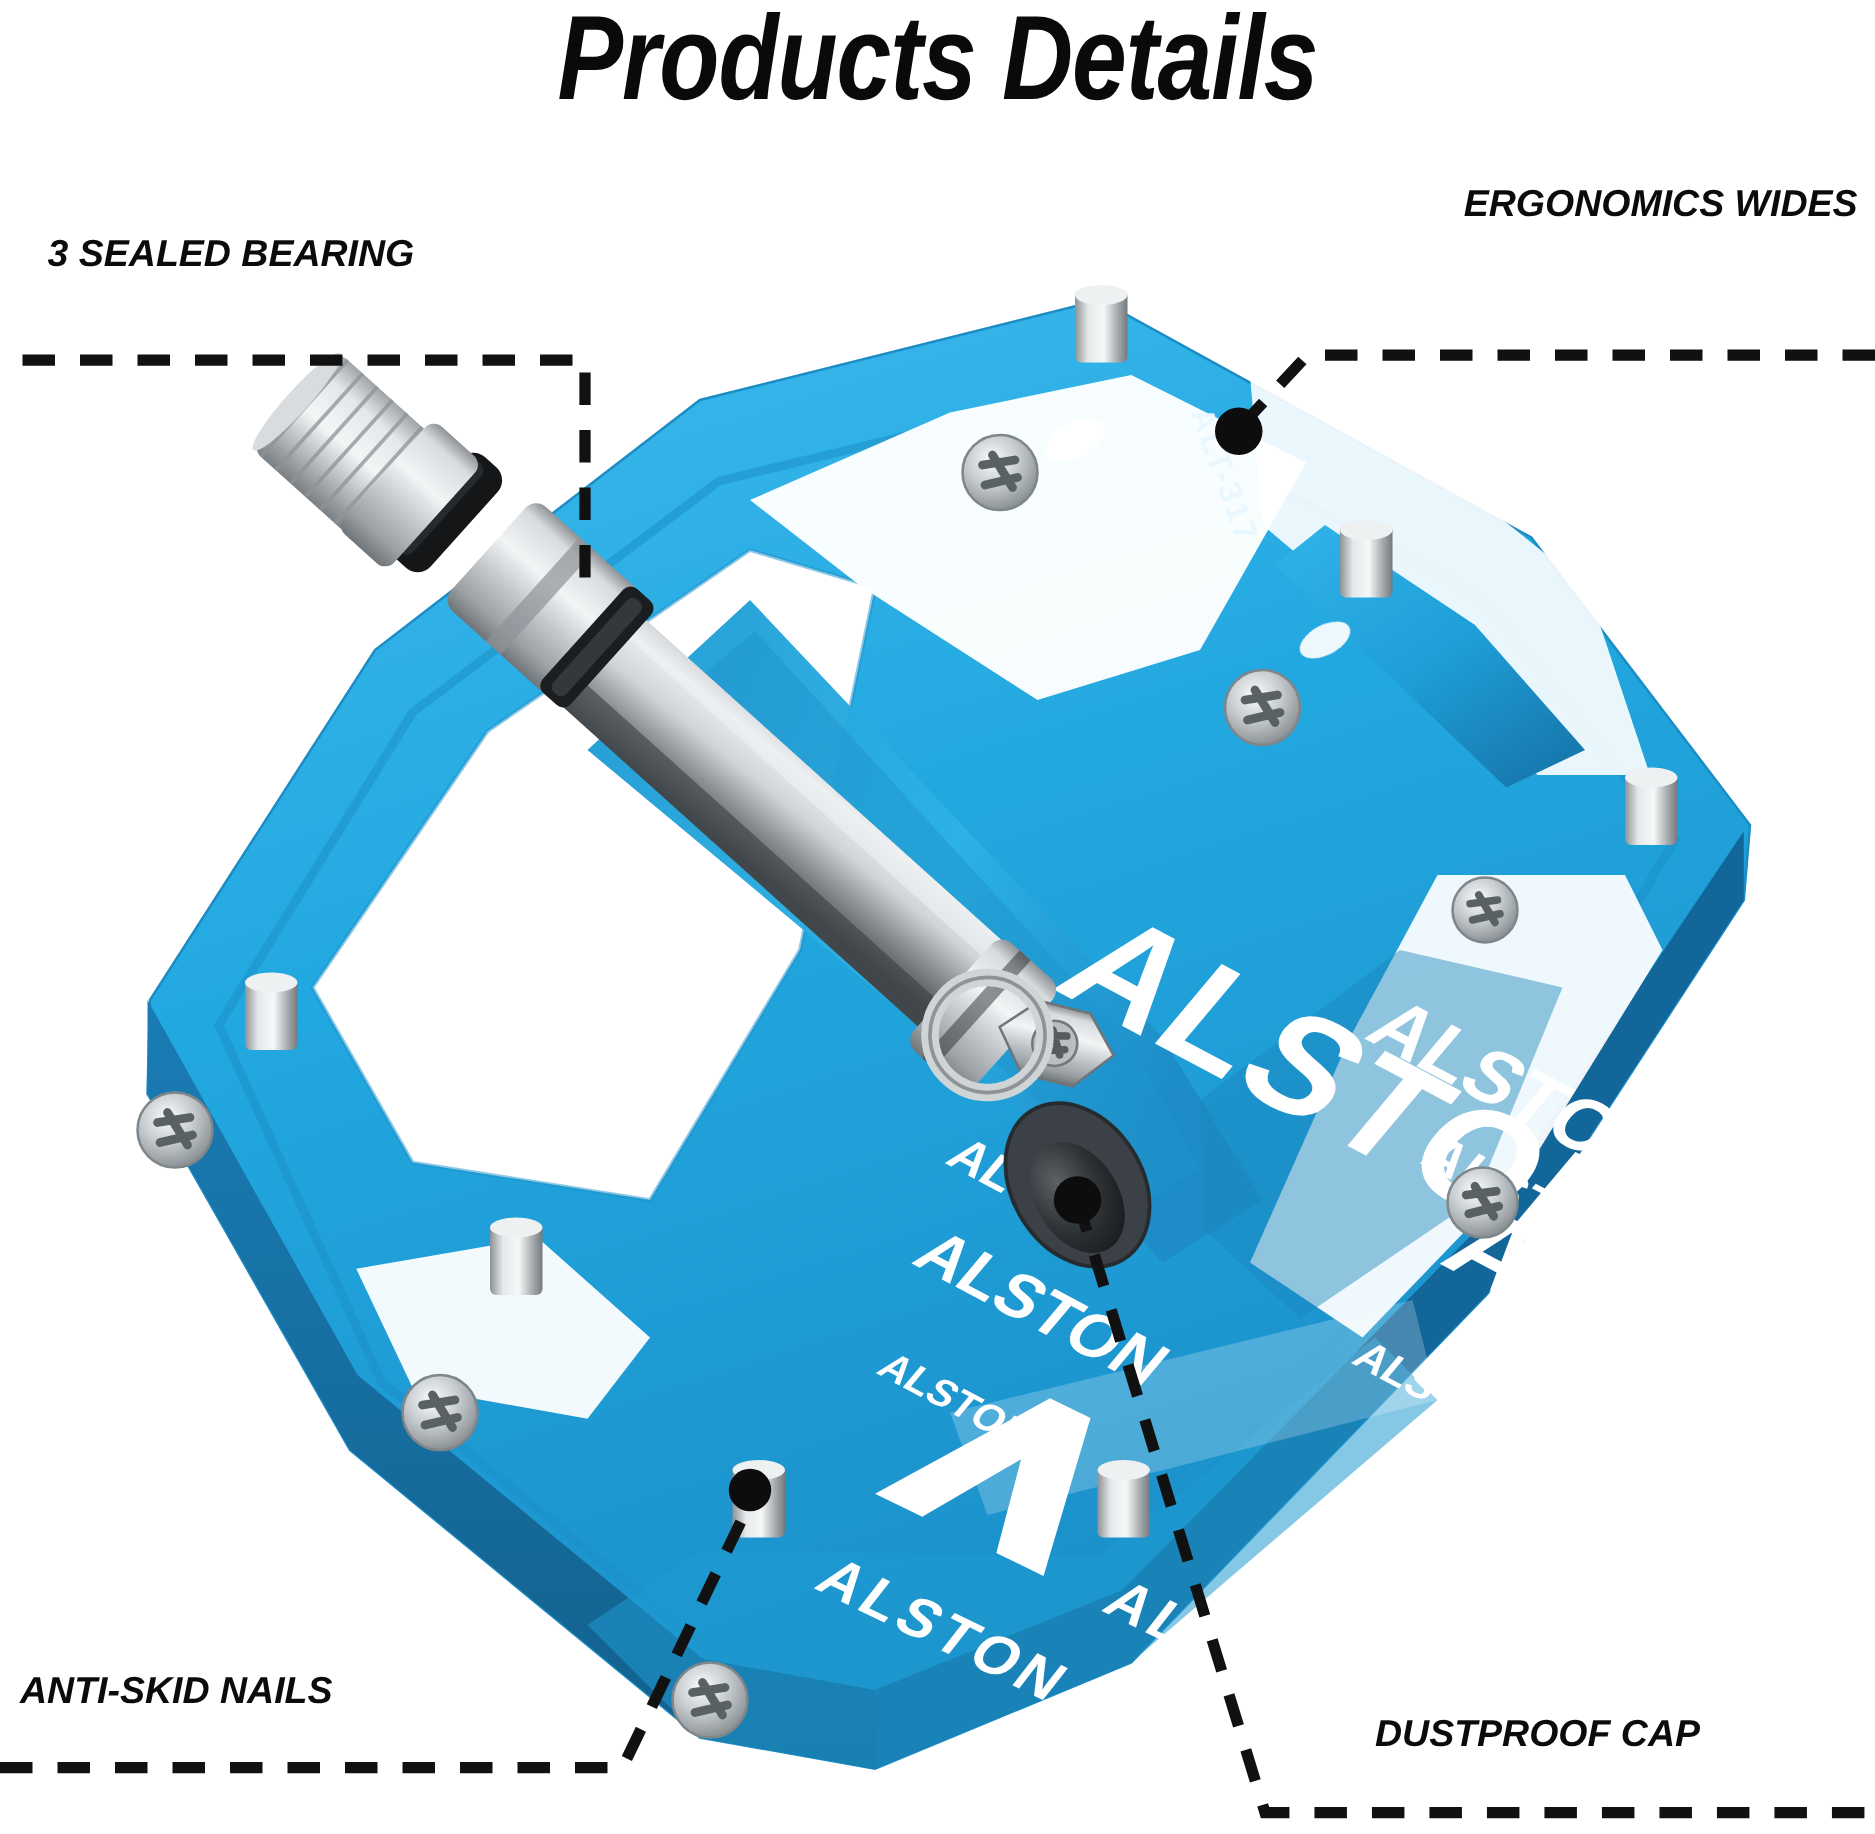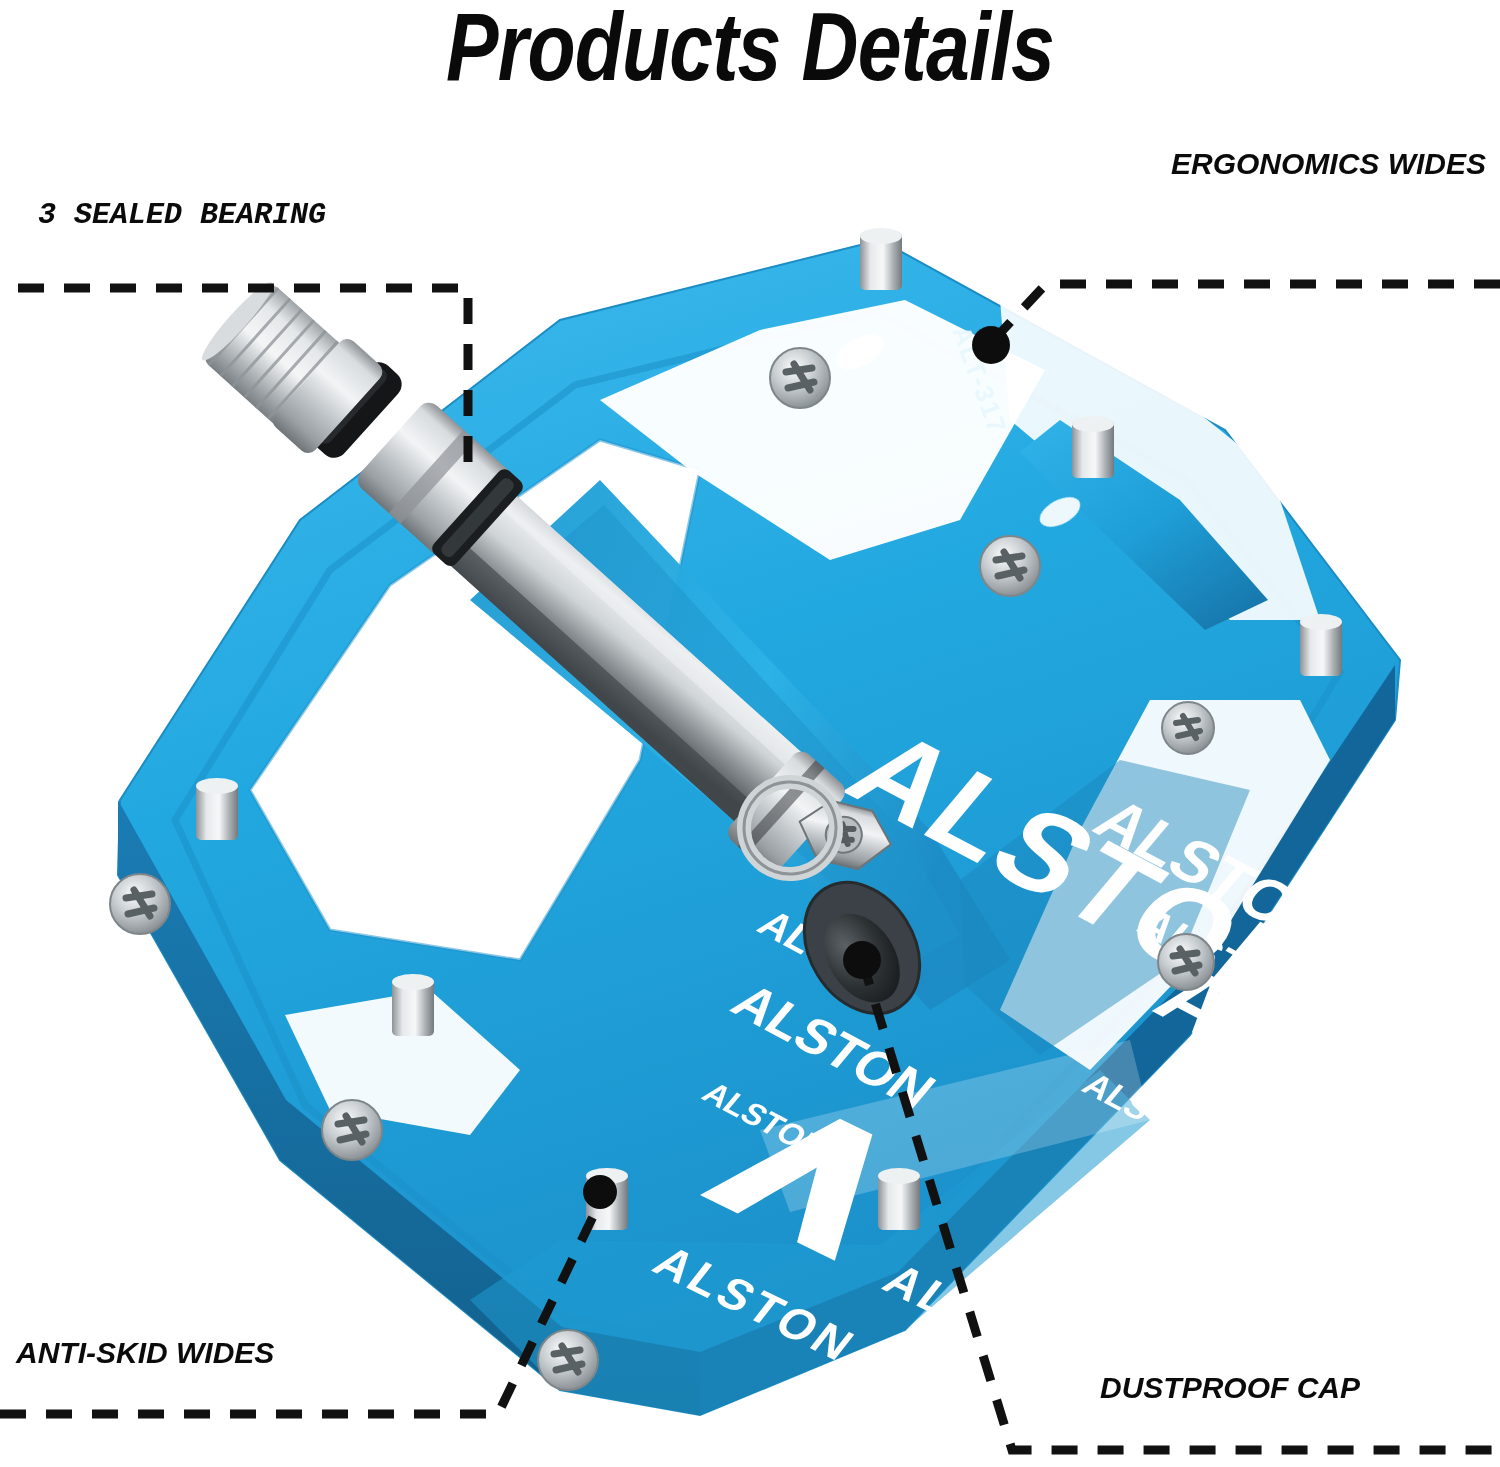--- a/index.html
+++ b/index.html
@@ -40,21 +40,21 @@
   .callout.two-line{white-space:normal;}
 
   
   .leader{position:absolute;}
   .leader svg{display:block;overflow:visible;}
 
   
   #pedal-art{position:absolute;left:0;top:0;width:1500px;height:1467px;}
   #pedal-art svg{display:block;}
 
-  .lbl-sealed   { left:38px;  top:200px;font-family:Liberation Mono, monospace; }
+  .lbl-sealed   { left:38px;  top:188px; }
   .lbl-ergo     { right:14px; top:148px; text-align:right; width:600px; }
   .lbl-antiskid { left:16px;  top:1337px; }
   .lbl-dust     { right:10px; top:1372px; text-align:center; width:520px;}
 </style>
 </head>
 <body>
 
 <div id="stage">
 
   <div id="pedal-art">
@@ -375,17 +375,17 @@
     <circle cx="600" cy="1192" r="17" fill="#0d0d0d"></circle>
     <circle cx="862" cy="960" r="19" fill="#0d0d0d"></circle>
   </svg>
 
   <div class="callout lbl-sealed">3 SEALED BEARING</div>
 
   <div class="callout two-line lbl-ergo">
     <div>ERGONOMICS WIDES</div>
   </div>
 
-  <div class="callout lbl-antiskid">ANTI-SKID WIDES</div>
+  <div class="callout lbl-antiskid">ANTI-SKID NAILS</div>
 
   <div class="callout lbl-dust">DUSTPROOF CAP</div>
 
 </div>
 
 </body></html>

